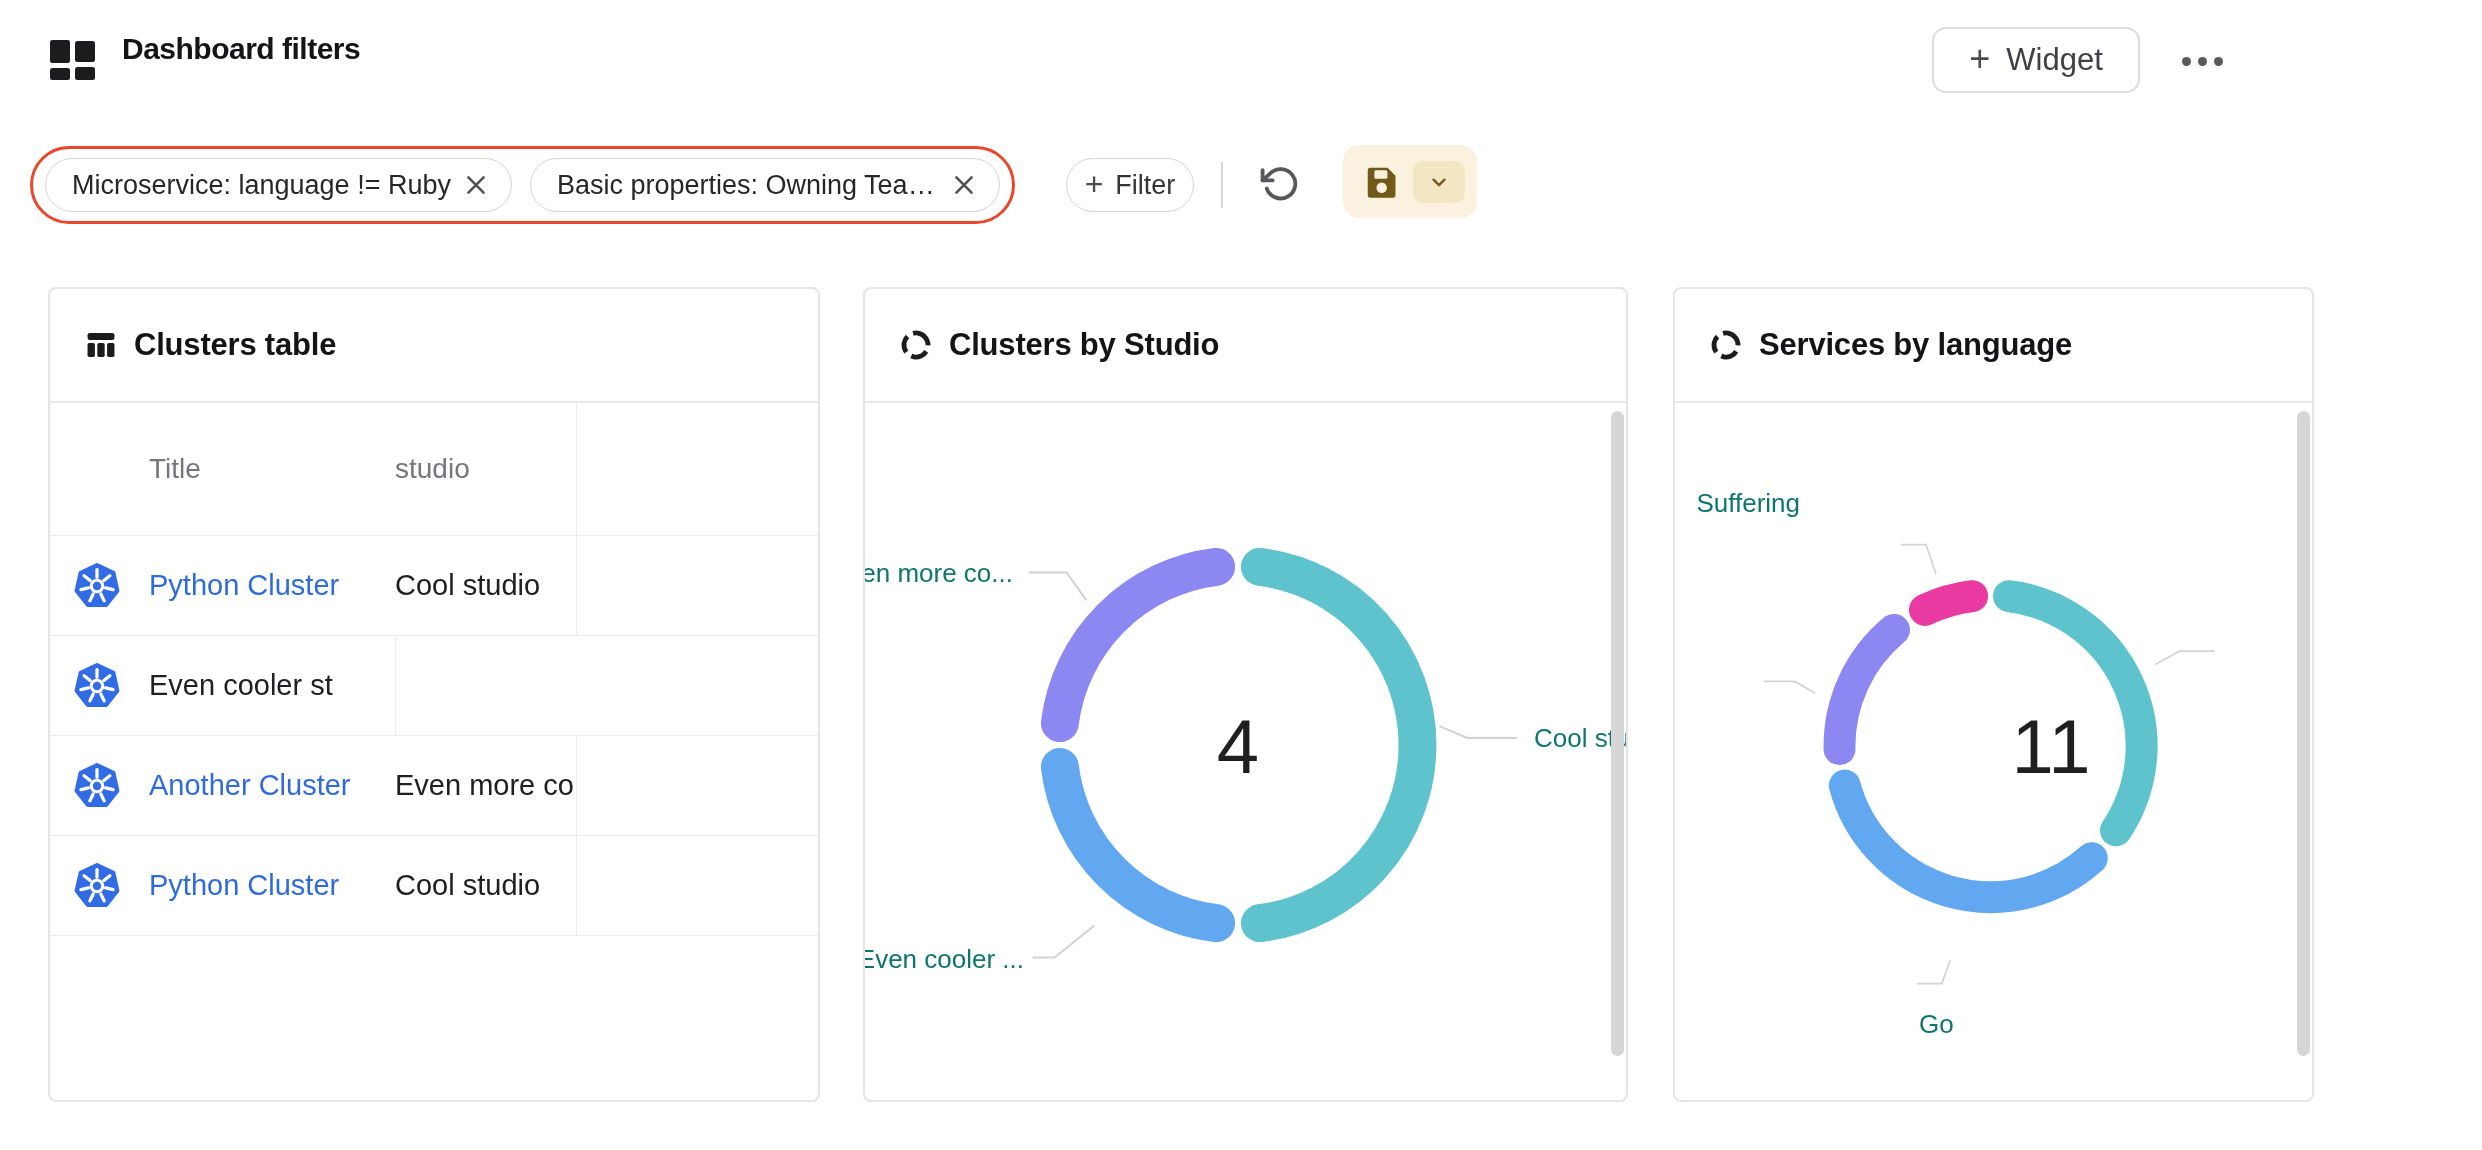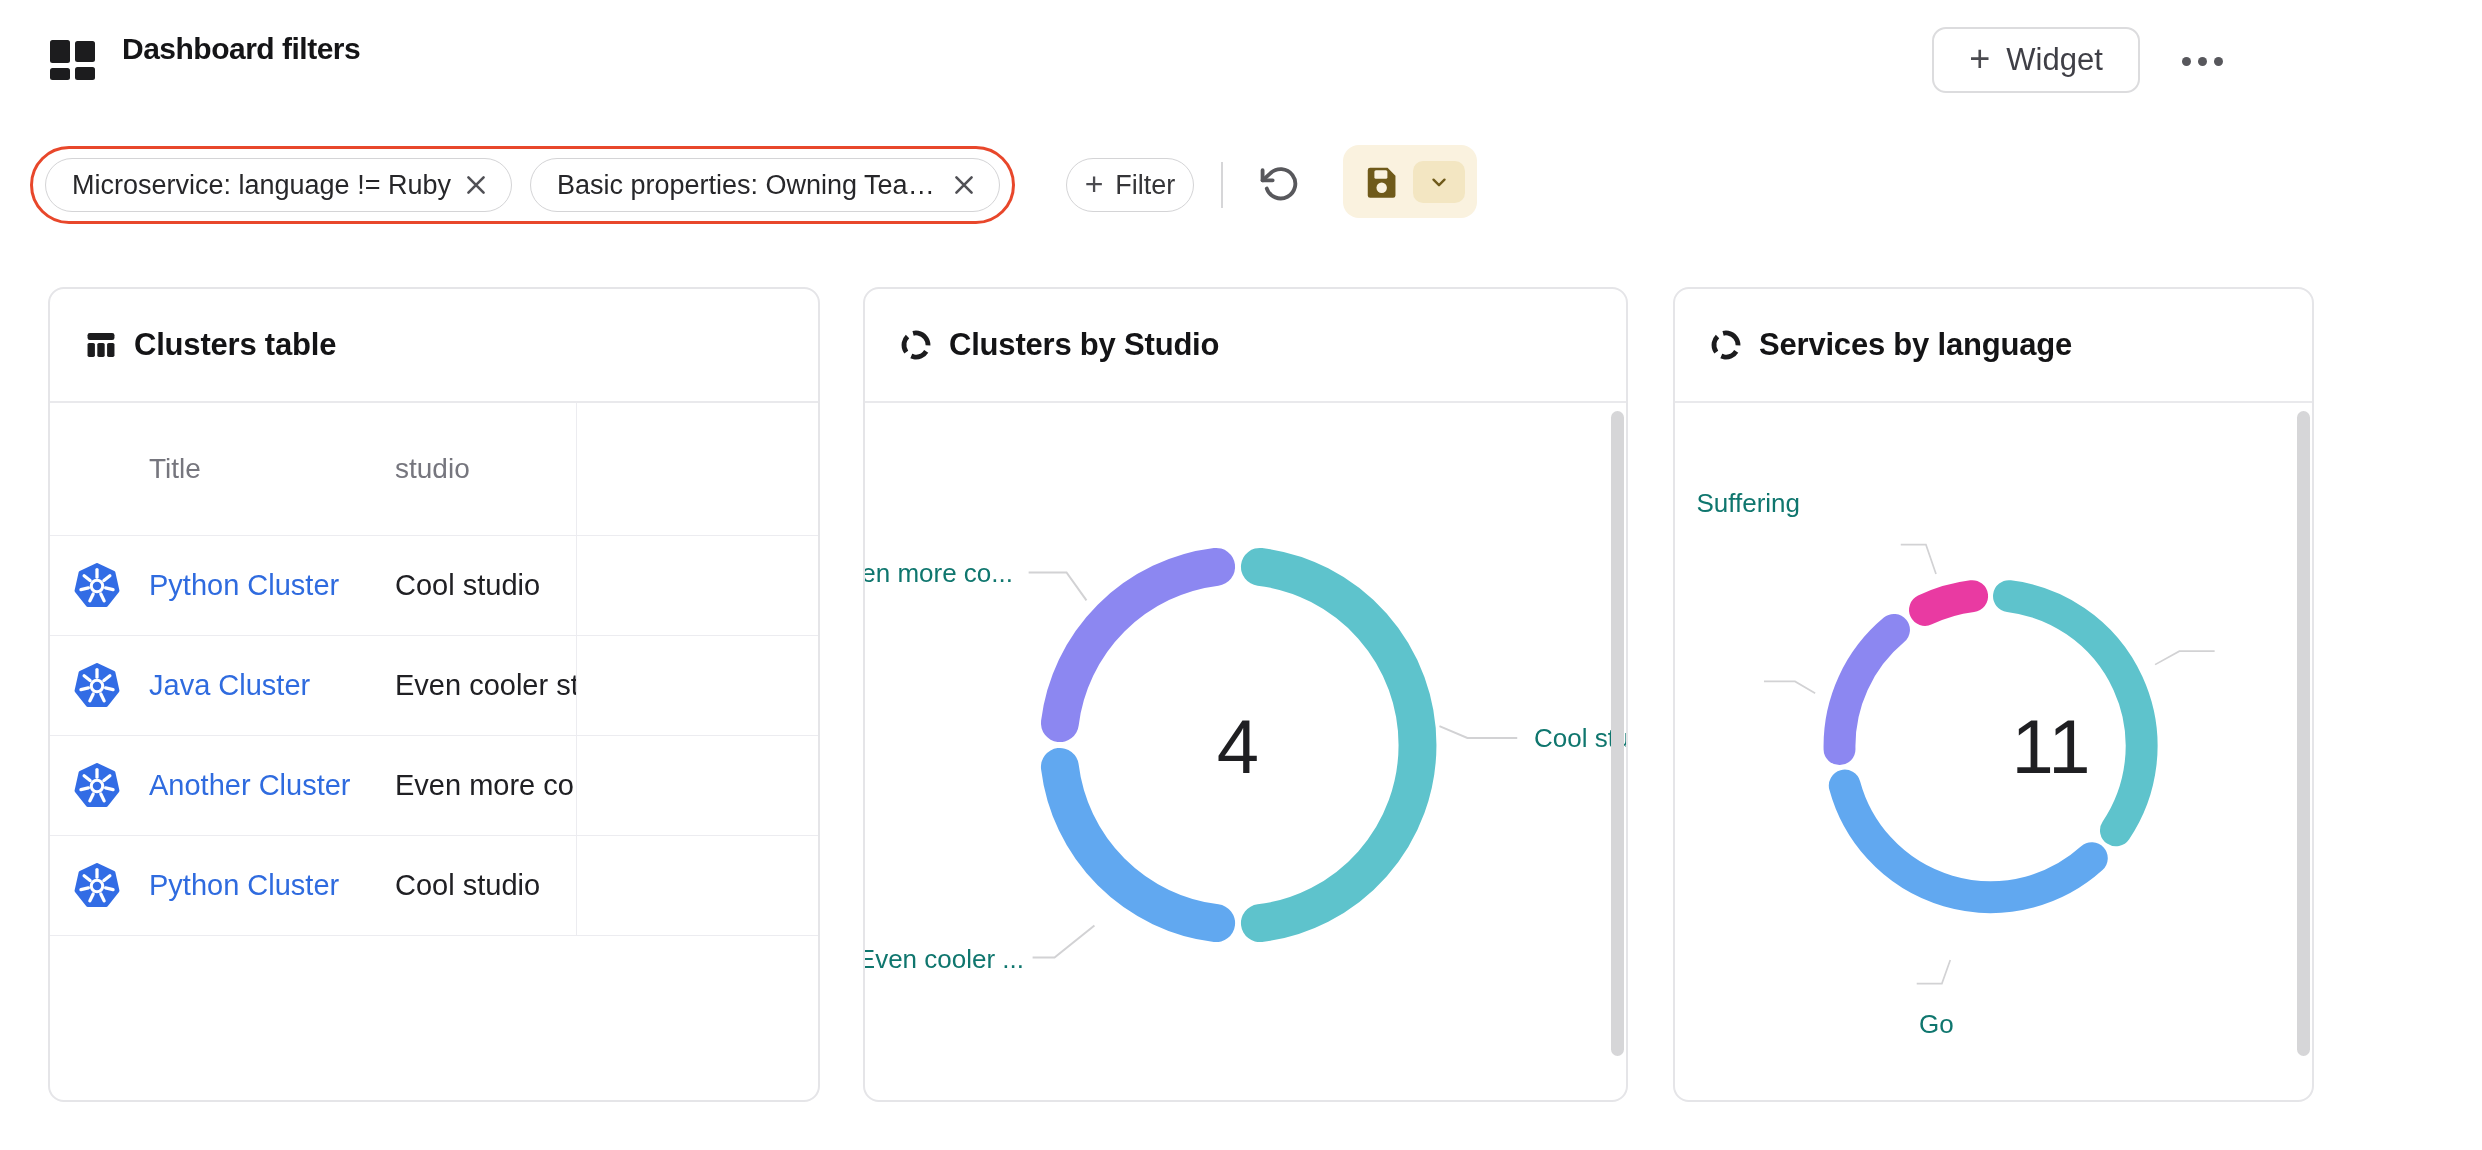--- a/index.html
+++ b/index.html
@@ -30,21 +30,21 @@
   .filter-btn { position:absolute; left:1066px; top:18px; width:128px; height:54px; border:1.5px solid #d4d4d6; border-radius:27px;
     background:#fff; display:flex; align-items:center; justify-content:center; gap:12px; cursor:pointer; }
   .filter-btn .plus { font-size:32px; font-weight:400; color:#4b4b50; line-height:1; margin-top:-3px; }
   .filter-btn .lbl { font-size:27px; color:#353538; }
   .v-divider { position:absolute; left:1221px; top:22px; width:2px; height:46px; background:#d6d6d8; }
   .undo-btn { position:absolute; left:1254px; top:18px; width:52px; height:52px; display:flex; align-items:center; justify-content:center; cursor:pointer; }
   .save-group { position:absolute; left:1343px; top:5px; width:134px; height:73px; border-radius:16px; background:#faf2df;
     display:flex; align-items:center; padding:0 10px 0 20px; gap:12px; cursor:pointer; }
   .chevron-box { width:52px; height:42px; border-radius:10px; background:#f3e6c2; display:flex; align-items:center; justify-content:center; cursor:pointer; }
   
-  .card { position:absolute; top:287px; height:815px; background:#fff; border:2px solid #e5e5e8; border-radius:16px; overflow:hidden;text-align:right; }
+  .card { position:absolute; top:287px; height:815px; background:#fff; border:2px solid #e5e5e8; border-radius:8px; overflow:hidden;text-align:right; }
   .card-header { position:absolute; left:0; top:0; right:0; height:114px; border-bottom:2px solid #e9e9ec;
     display:flex; align-items:center; gap:16px; padding-left:34px; }
   .card-title { font-size:31px; font-weight:700; color:#141416; letter-spacing:-0.2px; }
   .card-body { position:absolute; left:0; top:114px; right:0; bottom:0; }
   #card-table  { left:48px;  width:772px; }
   #card-chart2 { left:863px; width:765px; }
   #card-chart3 { left:1673px; width:641px; }
   
   .trow { display:grid; grid-template-columns:99px 246px 181px 1fr; align-items:stretch; height:100px; border-bottom:1.5px solid #ececf0; }
   .trow.head { height:133px; }
@@ -172,23 +172,20 @@
                 <circle cx="12" cy="12" r="3" fill="none" stroke="#fff" stroke-width="1.6"></circle>
                 <line x1="12" y1="7.4" x2="12" y2="3.4000000000000004" stroke="#fff" stroke-width="1.7" stroke-linecap="round"></line>
                 <line x1="15.596496328191492" y1="9.132036582990445" x2="18.723884439662353" y2="6.6381553508082245" stroke="#fff" stroke-width="1.7" stroke-linecap="round"></line>
                 <line x1="16.484617347244516" y1="13.023819929867338" x2="20.38428460571801" y2="13.91409812975198" stroke="#fff" stroke-width="1.7" stroke-linecap="round"></line>
                 <line x1="13.995555189714468" y1="16.14460607112469" x2="15.730820572074874" y2="19.748611350363554" stroke="#fff" stroke-width="1.7" stroke-linecap="round"></line>
                 <line x1="10.003721470461858" y1="16.144257717915842" x2="8.26782709695043" y2="19.747960081320922" stroke="#fff" stroke-width="1.7" stroke-linecap="round"></line>
                 <line x1="7.515204030773783" y1="13.023037200893633" x2="3.615381448837942" y2="13.912634766888095" stroke="#fff" stroke-width="1.7" stroke-linecap="round"></line>
                 <line x1="8.404004280628273" y1="9.131408919650587" x2="5.277051481174596" y2="6.636981893259795" stroke="#fff" stroke-width="1.7" stroke-linecap="round"></line>
               </svg>
             </div>
-            <div class="tcell">
-              <span class="cluster-link">Java Cluster</span>
-            </div>
             <div class="tcell studio-val">Even cooler st</div>
             <div class="tcell empty-col"></div>
           </div>
           <div class="trow">
             <div class="tcell">
               <svg viewBox="0 0 24 24" class="k8s-wrap">
                 <polygon points="12,1 20.6,5.1 22.7,14.5 16.8,21.9 7.2,21.9 1.3,14.5 3.4,5.1" fill="#326ce5" stroke="#326ce5" stroke-width="2" stroke-linejoin="round"></polygon>
                 <circle cx="12" cy="12" r="3" fill="none" stroke="#fff" stroke-width="1.6"></circle>
                 <line x1="12" y1="7.4" x2="12" y2="3.4000000000000004" stroke="#fff" stroke-width="1.7" stroke-linecap="round"></line>
                 <line x1="15.596496328191492" y1="9.132036582990445" x2="18.723884439662353" y2="6.6381553508082245" stroke="#fff" stroke-width="1.7" stroke-linecap="round"></line>

